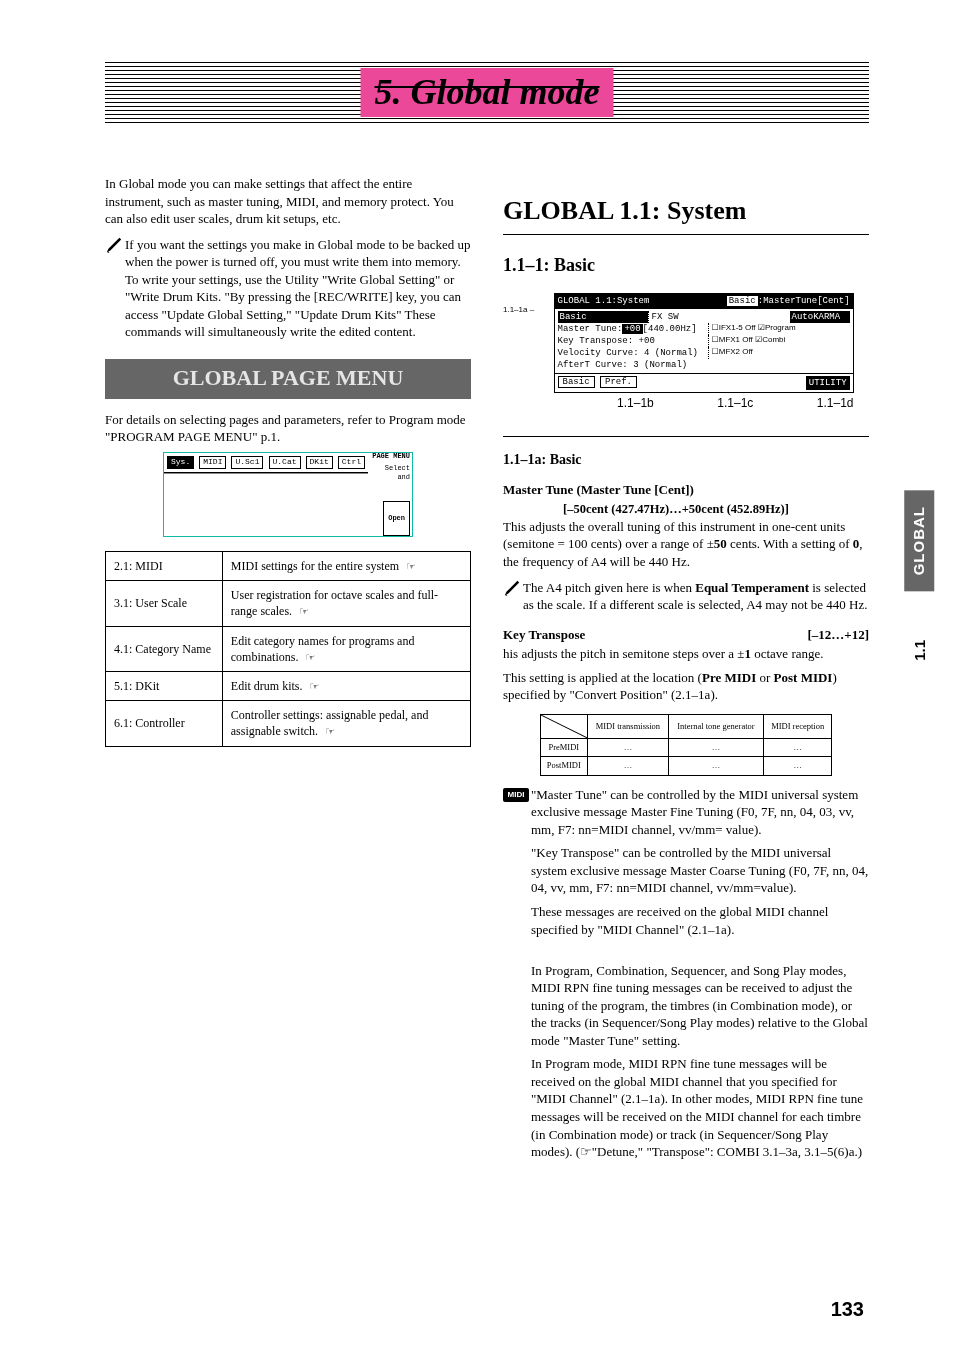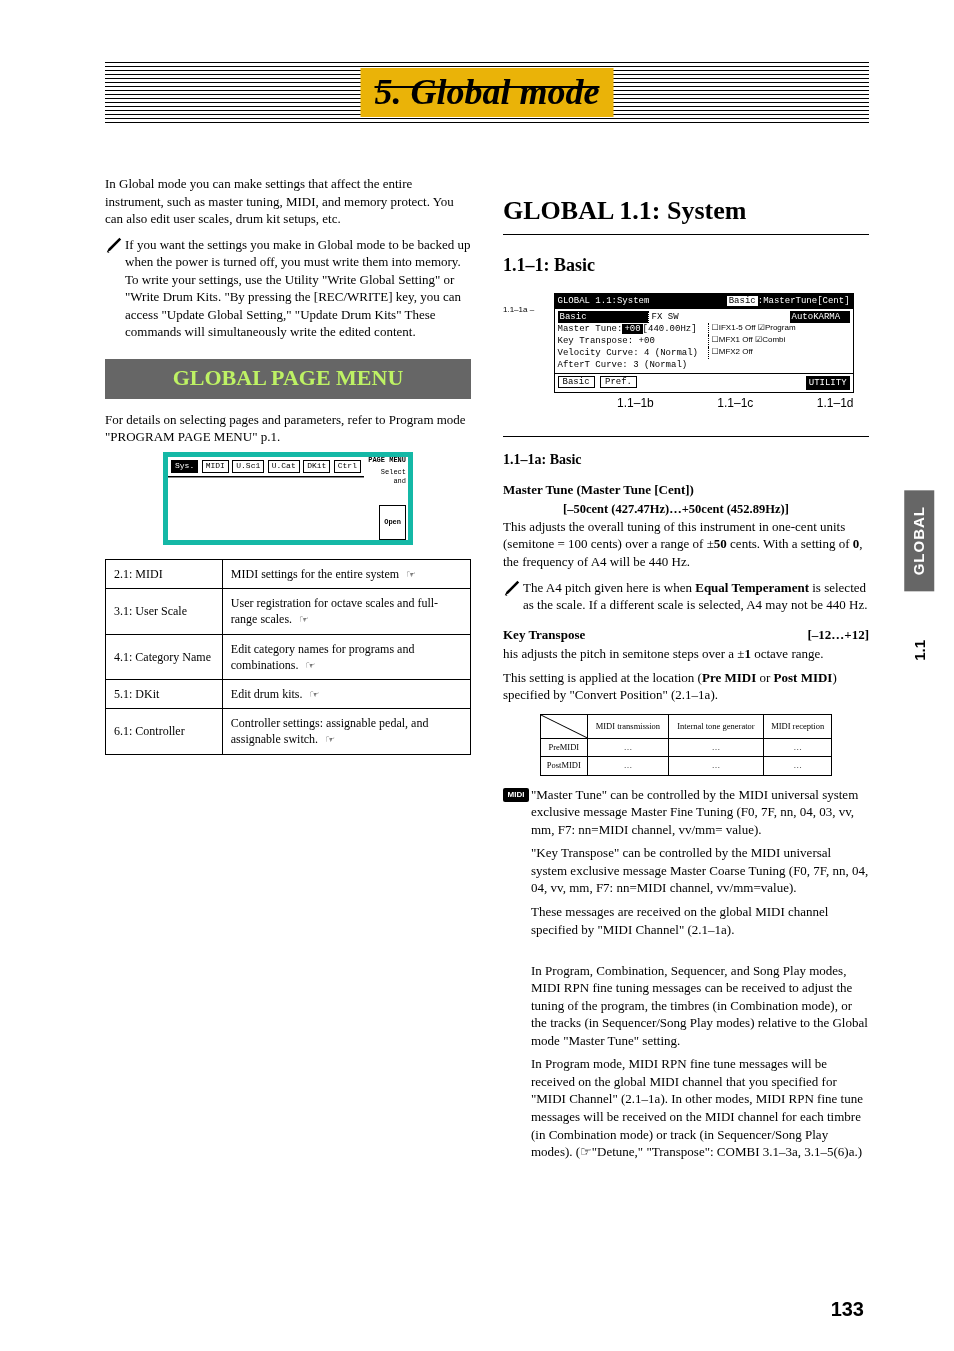--- a/index.html
+++ b/index.html
@@ -31,39 +31,39 @@
   .rules div { border-top: 1px solid #000; margin-top: 3px; }
   .rules div:first-child { margin-top: 0; }
   .title-text {
     position: absolute;
     top: 28px;
     left: 50%;
     transform: translateX(-50%);
     font-size: 36px;
     font-weight: 700;
     font-style: italic;
-    background: #eab308;
+    background: #ec4899;
     padding: 0 14px;
   }
   .title-text .overline {
     position: absolute;
     top: 18px;
     left: 14px;
     right: 14px;
     border-top: 2px solid #000;
   }
   .columns {
     display: flex;
     gap: 32px;
   }
   .col { flex: 1; }
 
   .boxed-heading {
     background: #666;
-    color: #bef264;
+    color: #e5e5e5;
     font-size: 22px;
     font-weight: 700;
     text-align: center;
     padding: 4px 0 6px 0;
     margin: 18px 0 12px 0;
   }
   .section-heading-big {
     font-size: 26px;
     font-weight: 700;
     margin: 18px 0 6px 0;
@@ -188,21 +188,21 @@
     justify-content: space-between;
     font-size: 12px;
     font-family: sans-serif;
     width: 300px;
     margin: 0 auto 8px auto;
   }
 
   
   .lcd2 {
     width: 250px;
-    border: 5px solid #14b8a6;
+    border: 1px solid #14b8a6;
     font-family: "Courier New", monospace;
     font-size: 8px;
     margin: 4px auto 14px auto;
   }
   .lcd2-top {
     display: flex; gap: 2px;
     padding: 3px;
     border-bottom: 1px solid #000;
     justify-content: space-between;
   }

